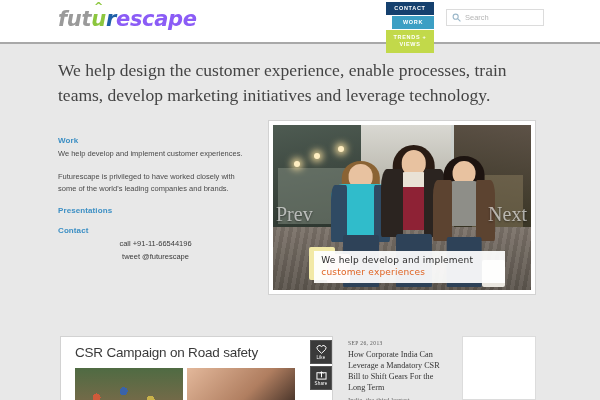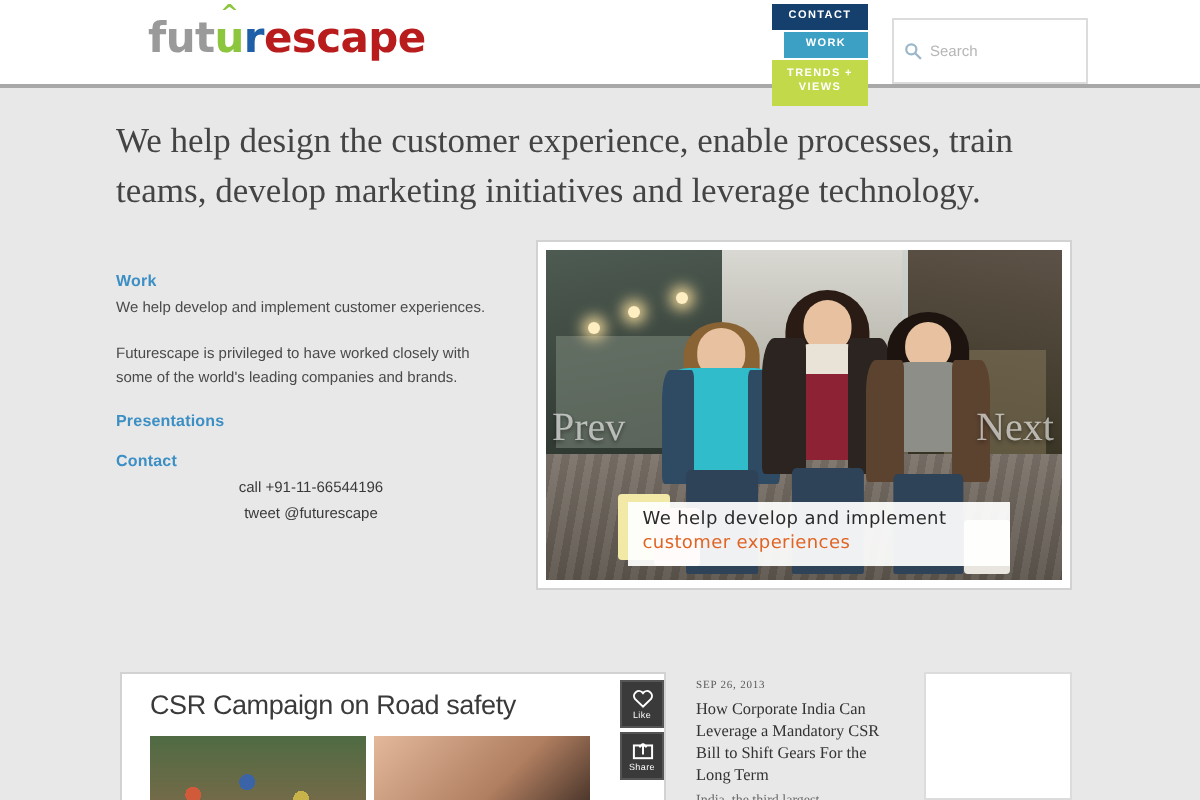--- a/index.html
+++ b/index.html
@@ -19,32 +19,33 @@
     position: absolute;
     left: 0; top: 0;
     width: 600px;
     height: 44px;
     background: #ffffff;
     border-bottom: 2px solid #a8a8a8;
   }
 
   .logo {
     position: absolute;
-    left: 74px; top: 9px;
+    left: 58px; top: 9px;
     font-size: 21px;
     font-weight: 700;
     letter-spacing: -0.3px;
     font-family: "DejaVu Sans", sans-serif;
     white-space: nowrap;
     line-height: 1;
+    font-style: italic;
   }
   .logo .g1 { color: #9a9a9a; }
   .logo .grn { color: #8cc63e; position: relative; }
   .logo .blu { color: #1f5fa8; }
-  .logo .g2 { color: #b91c1c; }
+  .logo .g2 { color: #8b5cf6; }
   .logo .hat {
     position: absolute;
     left: 50%; top: -6px;
     transform: translateX(-50%);
     font-size: 11px;
     color: #8cc63e;
     font-weight: 700;
   }
 
   
@@ -68,21 +69,21 @@
     cursor: pointer;
   }
   .nav-contact { background: #15406e; margin-bottom: 1px; }
   .nav-work    { background: #3c9fc4; margin-bottom: 1px; width: 42px; margin-left: 6px; }
   .nav-trends  { background: #c2d94a; color: #ffffff; width: 48px; padding: 4px 0 5px; }
 
   
   .search-box {
     position: absolute;
     left: 446px; top: 9px;
-    width: 98px; height: 33px;
+    width: 98px; height: 17px;
     background: #ffffff;
     border: 1px solid #dcdcdc;
     display: flex;
     align-items: center;
     padding-left: 5px;
   }
   .search-icon { width: 9px; height: 9px; flex: 0 0 auto; margin-right: 4px; }
   .search-input {
     border: none;
     outline: none;

